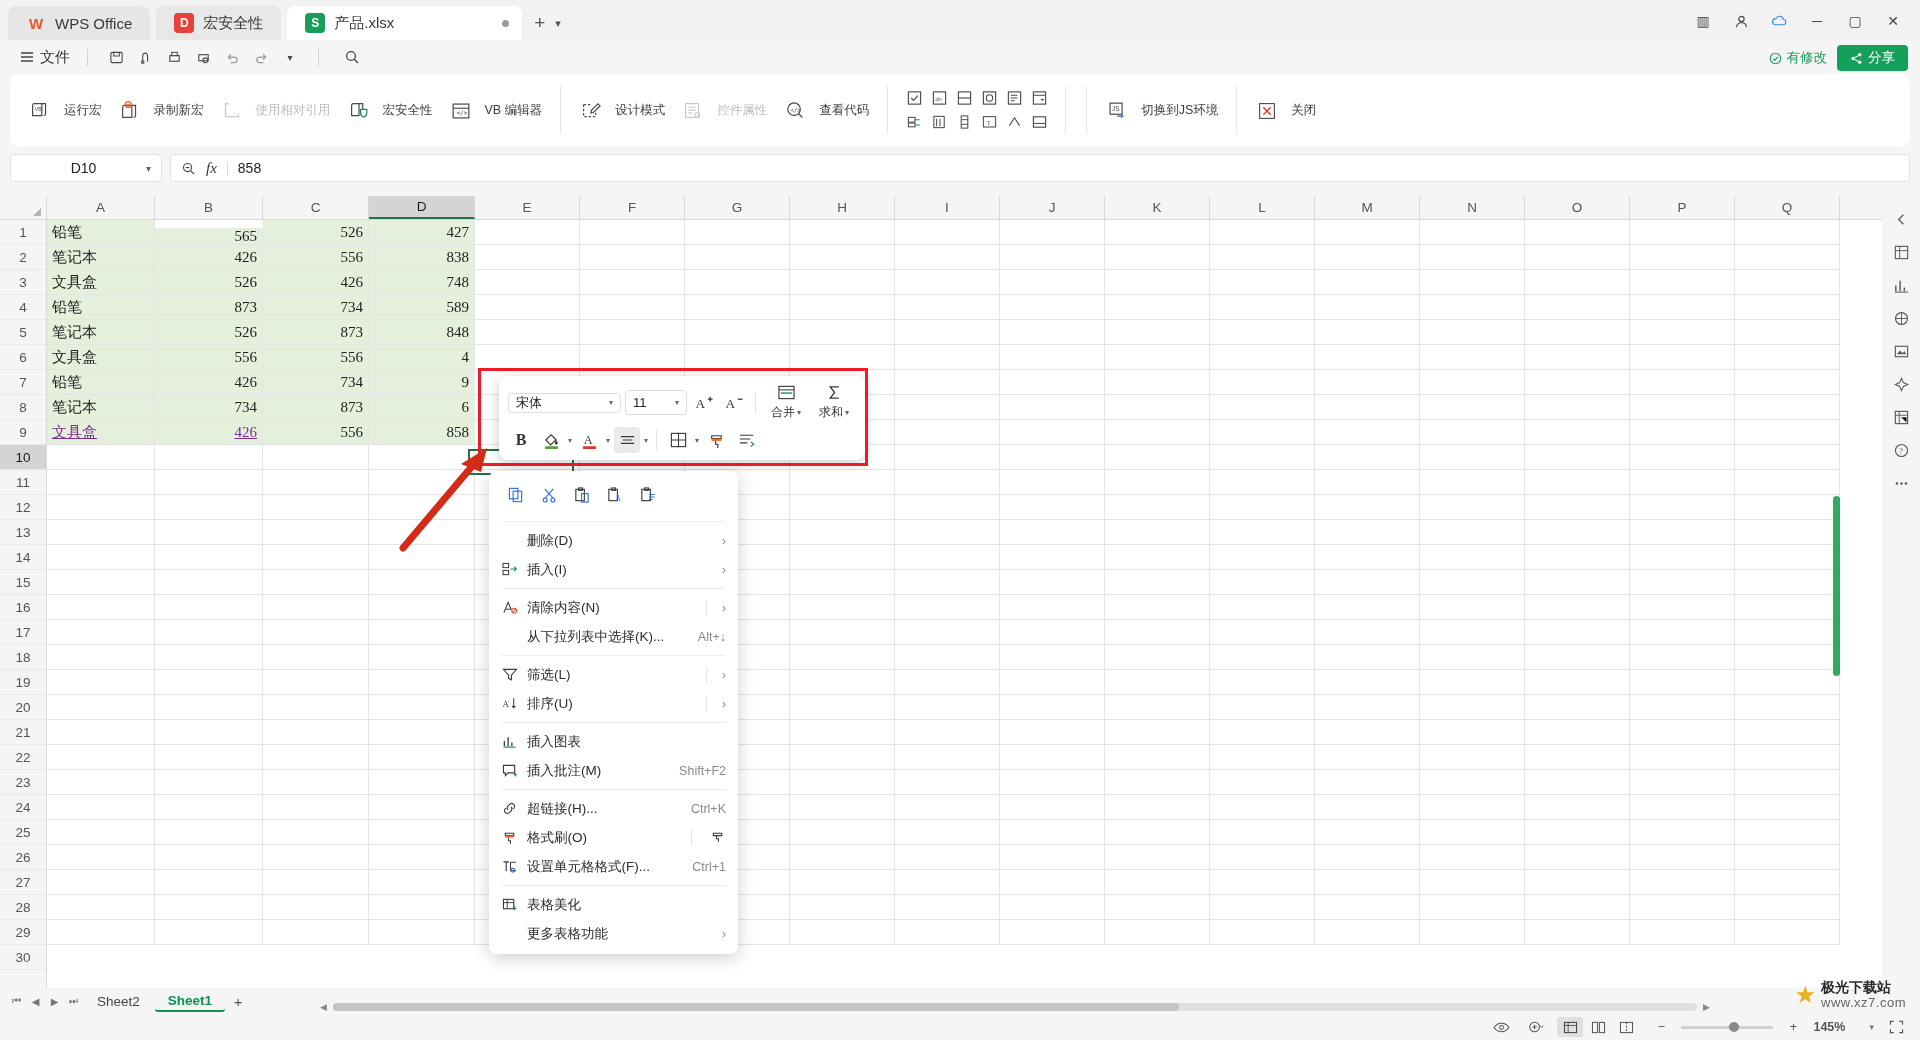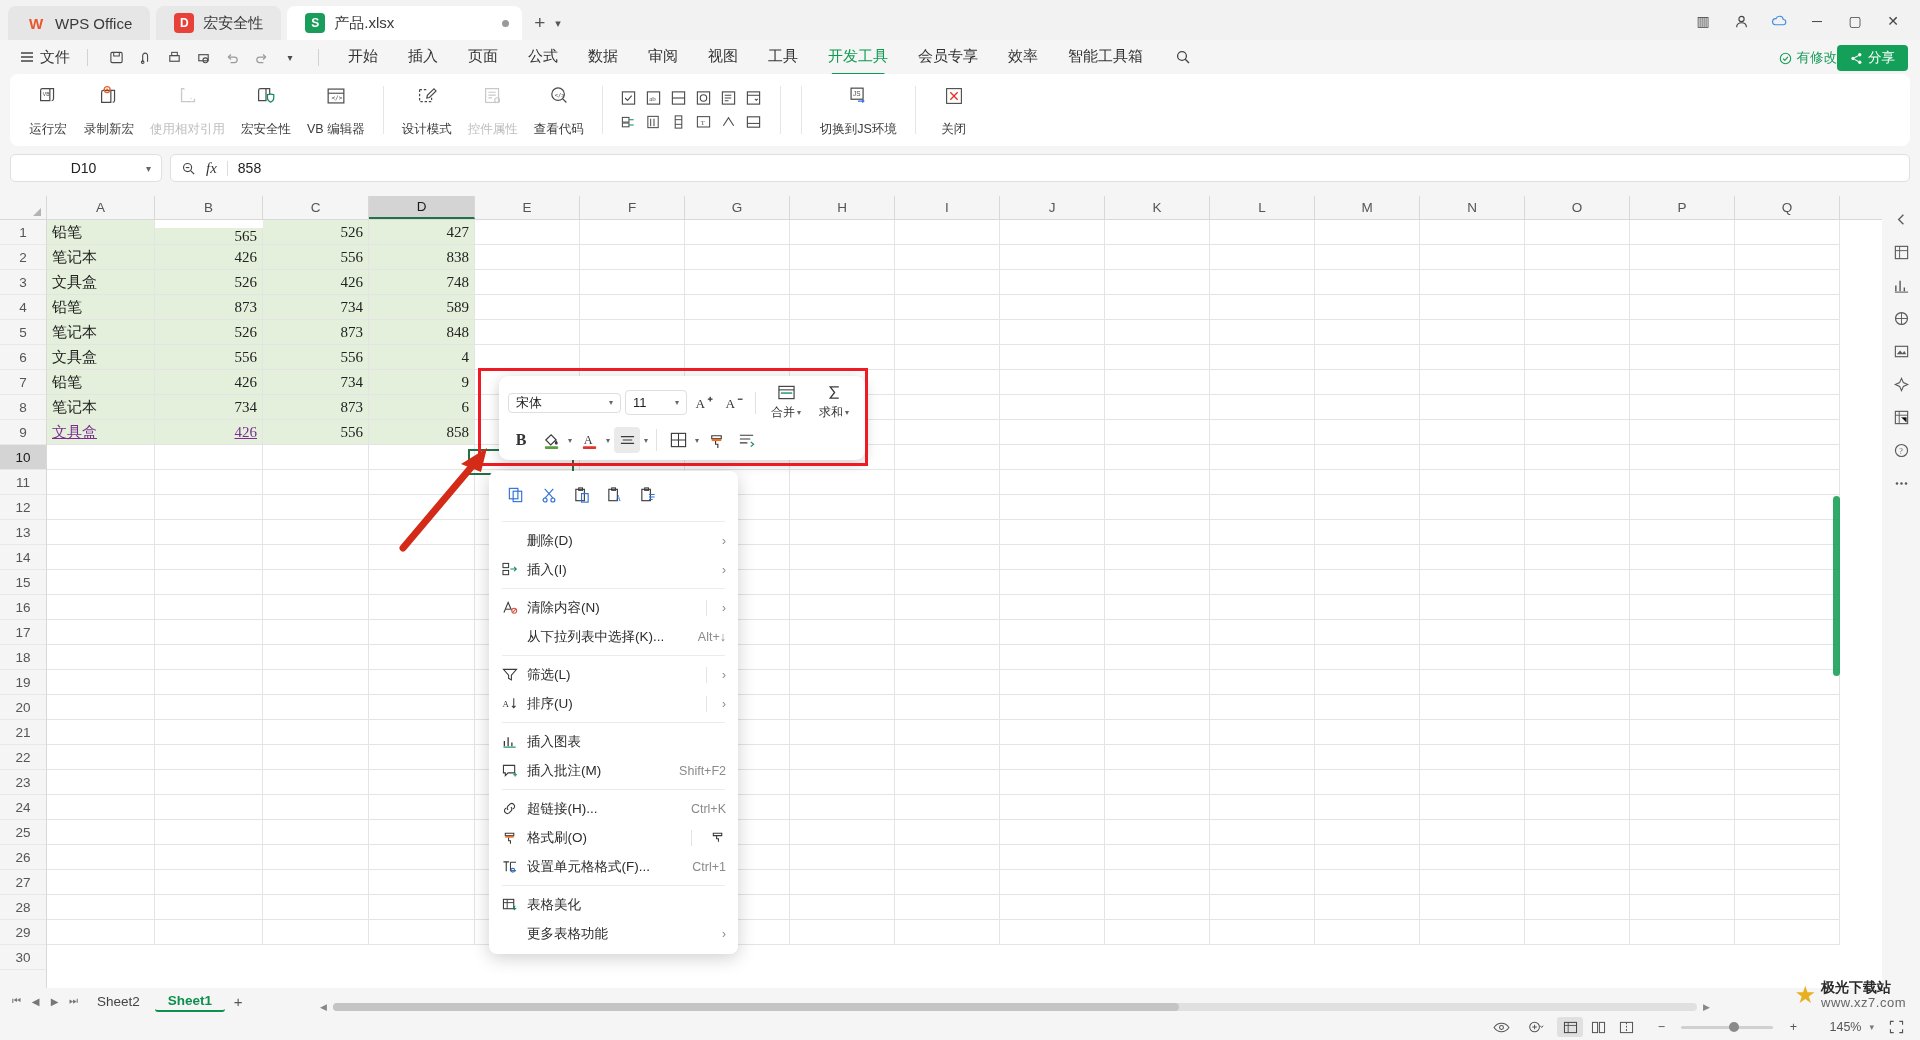--- a/index.html
+++ b/index.html
@@ -37,31 +37,31 @@
   .mfile { display:flex; align-items:center; gap:6px; font-size:15px; color:#333; padding:0 10px; cursor:pointer; }
   .qicons { display:flex; align-items:center; gap:3px; padding:0 8px; }
   .qic { width:26px; height:24px; display:flex; align-items:center; justify-content:center; color:#4a4a4a; cursor:pointer; border-radius:3px; }
   .vsep { width:1px; height:17px; background:#d2d2d2; margin:0 7px; }
   .ribtabs { display:flex; align-items:center; gap:2px; margin-left:8px; }
   .ribtab { padding:4px 14px 5px; font-size:15px; color:#333; cursor:pointer; position:relative; white-space:nowrap; }
   .ribtab.active { color:#0d9b4f; font-weight:normal; }
   .ribtab.active::after { content:""; position:absolute; left:50%; transform:translateX(-50%);
     bottom:-4px; width:60%; height:2.5px; background:#0d9b4f; border-radius:2px; }
   .srchic { margin-left:18px; color:#444; cursor:pointer; display:flex; align-items:center; }
-  .menuright { position:absolute; right:12px; top:5px; display:flex; align-items:center; }
+  .menuright { position:absolute; right:12px; top:5px; display:flex; align-items:center; gap:10px; }
   .savedtxt { display:flex; align-items:center; gap:5px; color:#1a9c5b; font-size:13.5px; cursor:pointer; }
   .sharebtn { display:flex; align-items:center; gap:5px; background:#15a05a; color:#fff;
     padding:4px 13px; border-radius:4px; font-size:13.5px; cursor:pointer; }
 
   
   .ribbon { margin:0 10px; height:72px; background:#fff; border-radius:8px;
             display:flex; align-items:center; padding:0 10px; gap:0; position:relative; }
   .rgroup { display:flex; align-items:center; height:100%; }
   .rgsep { width:1px; height:48px; background:#e6e6e6; margin:0 10px; }
-  .rbtn { width:auto; min-width:56px; padding:3px 8px 2px; height:62px; display:flex; flex-direction:column;
+  .rbtn { width:auto; min-width:56px; padding:3px 8px 2px; height:62px; display:flex; 
     align-items:center; justify-content:center; gap:12px; border-radius:5px; cursor:pointer; }
   .rbtn .lbl { font-size:12.5px; color:#3c3c3c; white-space:nowrap; }
   .rbtn.dis .lbl { color:#bdbdbd; }
   .rbtn .gl { height:26px; display:flex; align-items:center; justify-content:center; }
   .ctlgrid { display:grid; grid-template-columns:repeat(6,1fr); gap:2px 1px; padding:0 4px; }
   .ctlcell { width:24px; height:22px; display:flex; align-items:center; justify-content:center; cursor:pointer; border-radius:3px; }
 
   
   .fbar { margin:7px 10px 5px; height:30px; display:flex; align-items:center; gap:8px; }
   .namebox { width:152px; height:28px; background:#fff; border:1px solid #e0e0e0; border-radius:5px;
@@ -152,21 +152,21 @@
   .status { position:absolute; left:0; right:0; bottom:0; height:26px; background:#f5f5f5;
     display:flex; align-items:center; justify-content:flex-end; padding-right:12px; gap:10px; font-size:12.5px; color:#555; }
   .sic { width:24px; height:20px; display:flex; align-items:center; justify-content:center; cursor:pointer; color:#555; }
   .viewbtns { display:flex; align-items:center; gap:2px; }
   .vb { width:26px; height:20px; display:flex; align-items:center; justify-content:center;
     border-radius:3px; cursor:pointer; color:#555; }
   .vb.on { background:#e0e0e0; color:#222; }
   .zoomrow { display:flex; align-items:center; gap:8px; }
   .zslider { width:92px; height:3px; background:#d0d0d0; border-radius:2px; position:relative; }
   .zknob { position:absolute; left:52%; top:-4px; width:10px; height:10px; border-radius:50%; background:#8a8a8a; }
-  .zpct { width:48px; text-align:right; cursor:pointer; }
+  .zpct { width:48px; text-align:left; cursor:pointer;font-weight:bold; }
 
   
   .redbox { position:absolute; border:3px solid #ee1b24; z-index:45; pointer-events:none; }
   .arrow { position:absolute; z-index:46; pointer-events:none; }
   .wmark { position:absolute; right:14px; bottom:30px; z-index:60; display:flex; align-items:center;
     gap:5px; pointer-events:none; }
   .wmlogo { font-size:24px; color:#e8b021; }
   .wmtxt { display:flex; flex-direction:column; line-height:1.1; }
   .wm1 { font-size:14px; font-weight:bold; color:#2a2a2a; }
   .wm2 { font-size:13px; color:#666; letter-spacing:.5px; }
@@ -257,34 +257,20 @@
       </div>
       <div class="qic">
         <svg width="15" height="15" viewBox="0 0 16 16">
             <path d="M12 7.5H6a3 3 0 1 0 0 6h4" fill="none" stroke="#9a9a9a" stroke-width="1.3"></path>
             <path d="M9.7 4.8l2.7 2.7-2.7 2.6" fill="none" stroke="#9a9a9a" stroke-width="1.3"></path>
           </svg>
       </div>
       <div class="qic" style="font-size:10px">▾</div>
     </div>
     <div class="vsep"></div>
-    <div class="ribtabs">
-      <div class="ribtab">开始</div>
-      <div class="ribtab">插入</div>
-      <div class="ribtab">页面</div>
-      <div class="ribtab">公式</div>
-      <div class="ribtab">数据</div>
-      <div class="ribtab">审阅</div>
-      <div class="ribtab">视图</div>
-      <div class="ribtab">工具</div>
-      <div class="ribtab active">开发工具</div>
-      <div class="ribtab">会员专享</div>
-      <div class="ribtab">效率</div>
-      <div class="ribtab">智能工具箱</div>
-    </div>
     <div class="srchic">
       <svg width="16" height="16" viewBox="0 0 16 16">
           <circle cx="7" cy="7" r="4.4" fill="none" stroke="#444" stroke-width="1.3"></circle>
           <path d="M10.3 10.3 14 14" stroke="#444" stroke-width="1.4"></path>
         </svg>
     </div>
     <div class="menuright">
       <div class="savedtxt">
         <svg width="13" height="13" viewBox="0 0 14 14">
             <circle cx="7" cy="7" r="5.6" fill="none" stroke="#1a9c5b" stroke-width="1.2"></circle>

